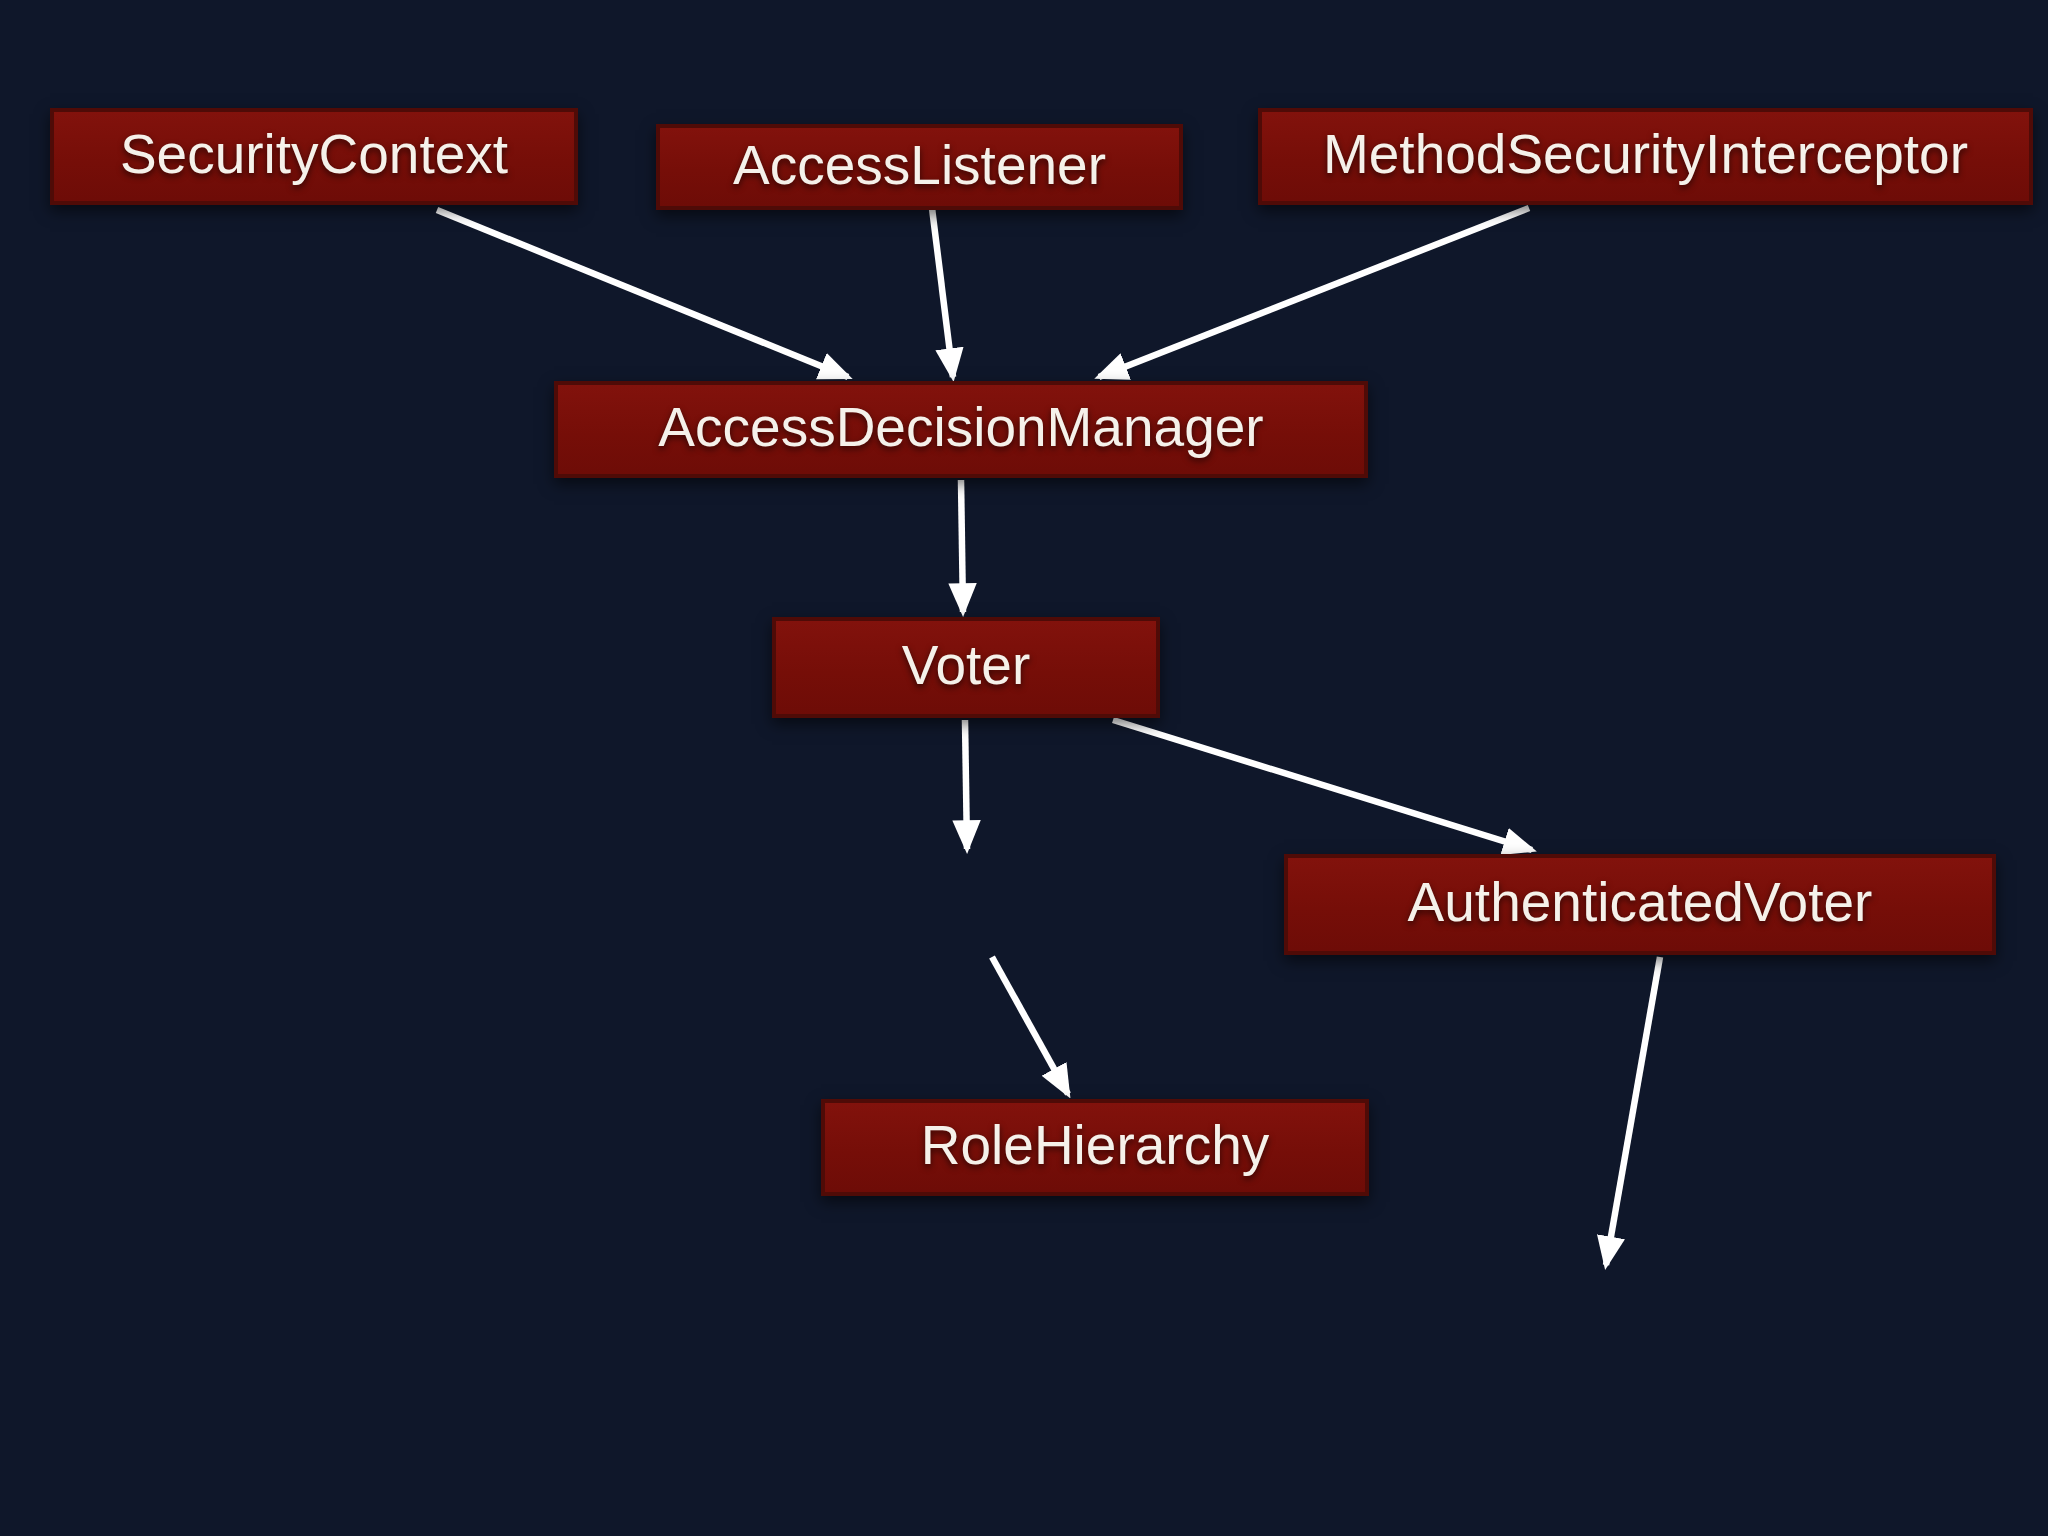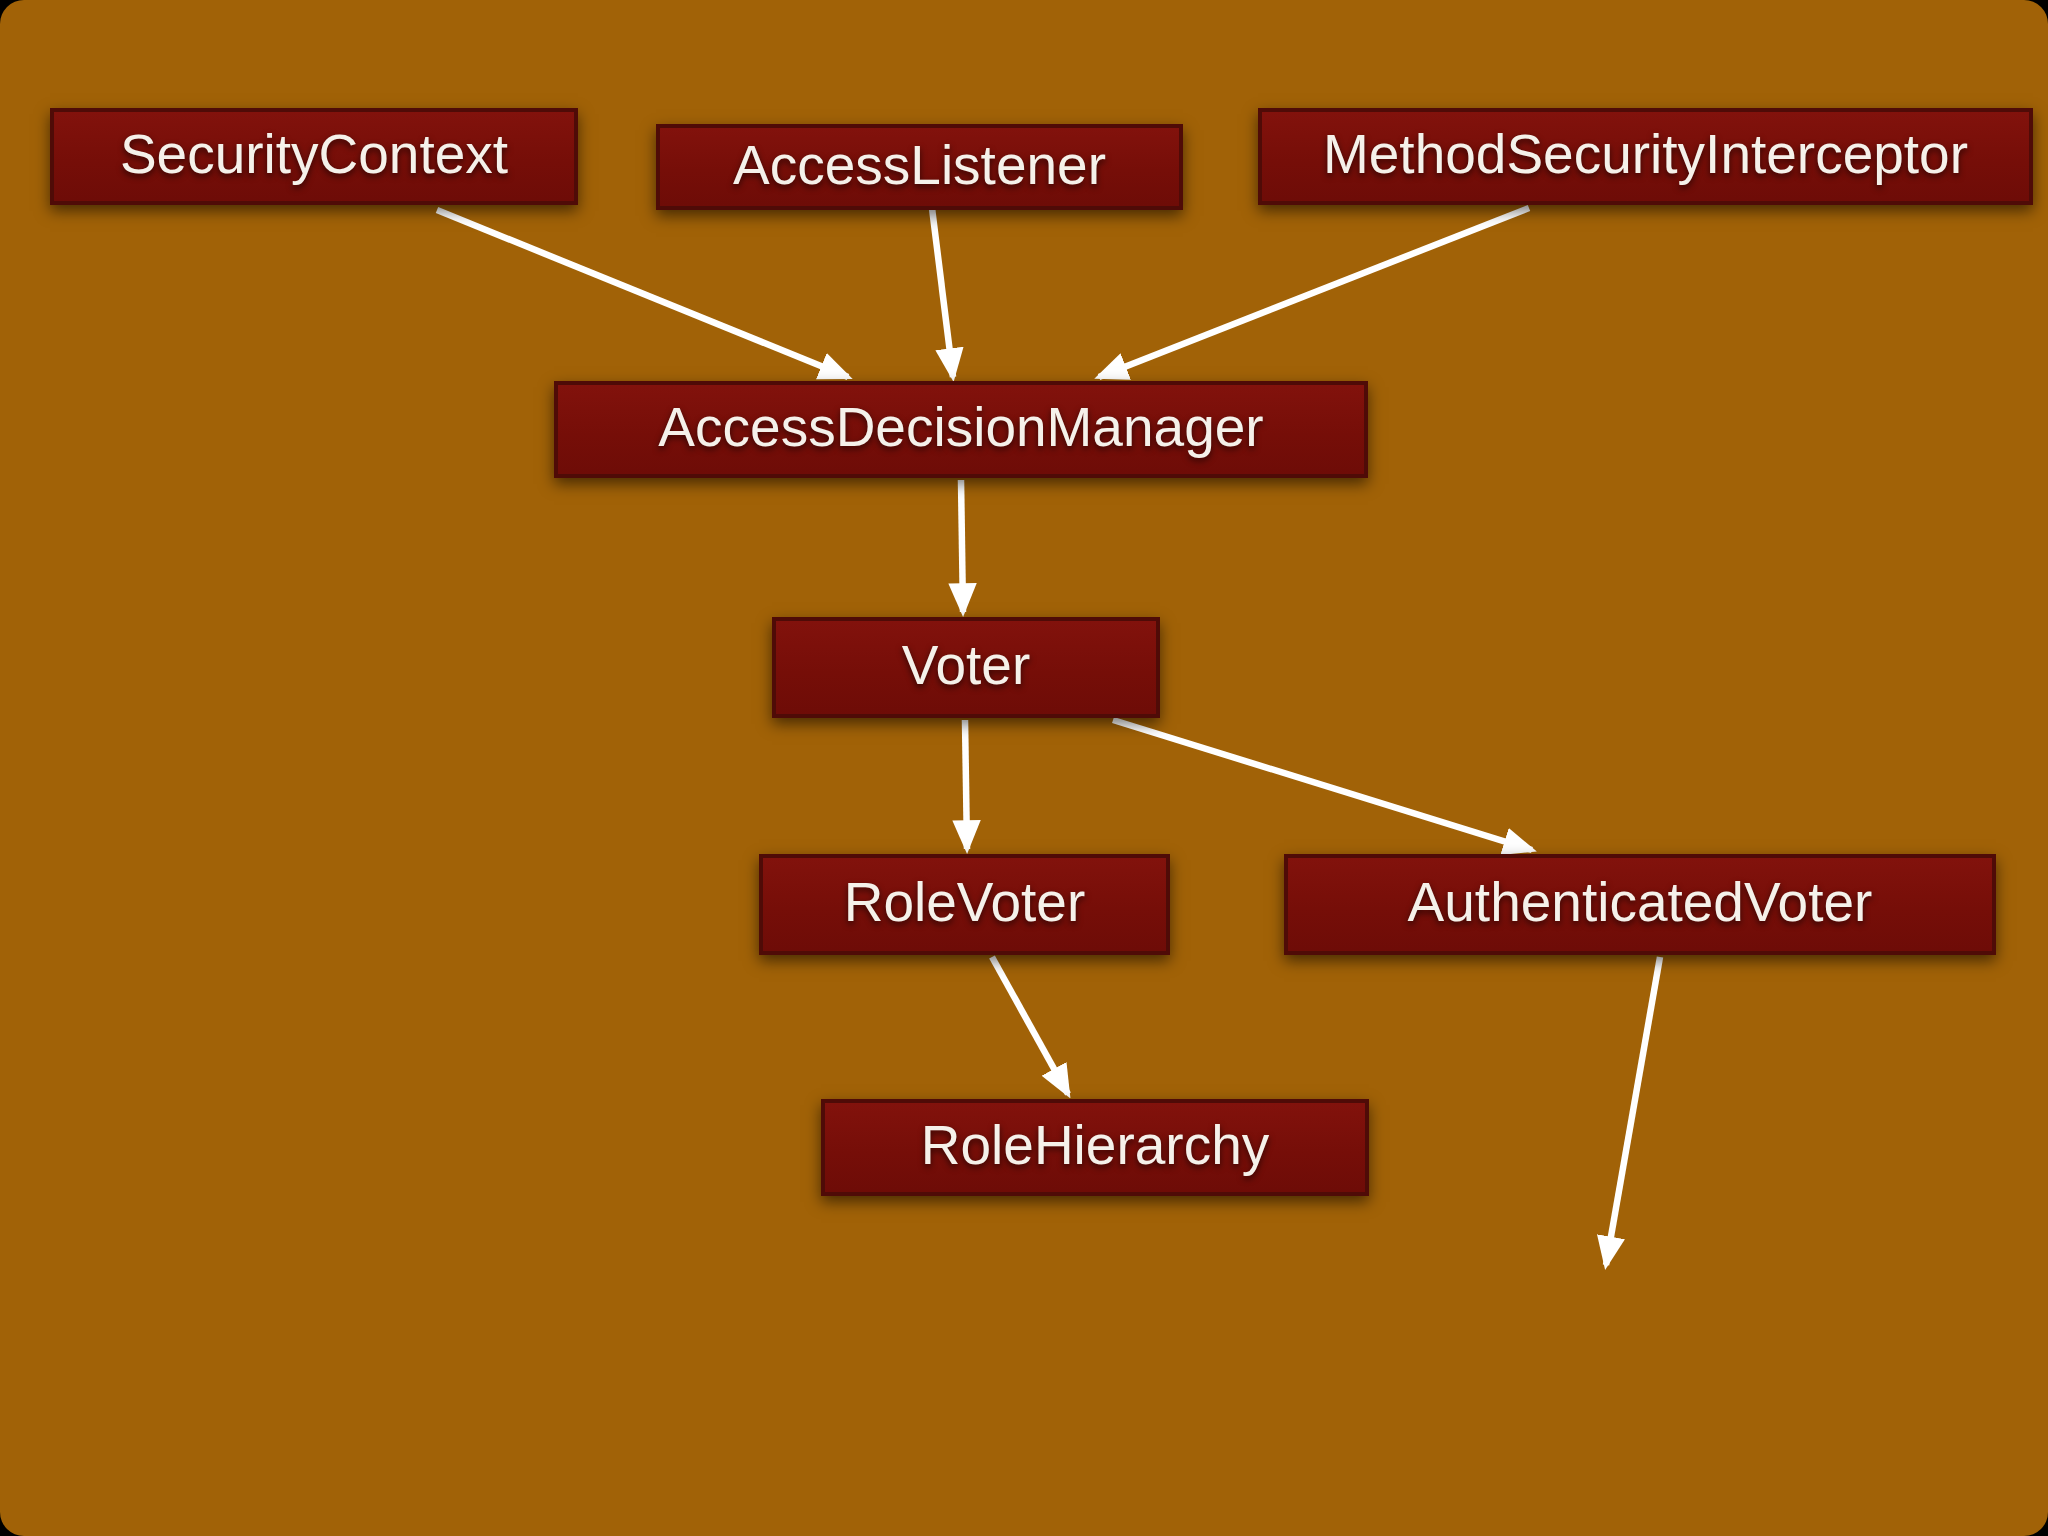--- a/index.html
+++ b/index.html
@@ -8,22 +8,21 @@
     background: #000000;
     width: 2048px;
     height: 1536px;
     overflow: hidden;
     font-family: "Liberation Sans", sans-serif;
   }
   .stage {
     position: relative;
     width: 2048px;
     height: 1536px;
-    background: #a16207;
-    border-radius: 24px;
+    background: #0f172a;
   }
   .edges {
     position: absolute;
     left: 0;
     top: 0;
     width: 2048px;
     height: 1536px;
     pointer-events: none;
   }
   .nodes {
@@ -85,23 +84,20 @@
       </div>
       <div class="node" style="left: 1258px; top: 108px; width: 775px; height: 97px; border-color: rgb(79, 11, 7); color: rgb(245, 241, 234); text-align: right;">
         <span>MethodSecurityInterceptor</span>
       </div>
       <div class="node" style="left: 554px; top: 381px; width: 814px; height: 97px; border-color: rgb(79, 11, 7); color: rgb(245, 241, 234);">
         <span>AccessDecisionManager</span>
       </div>
       <div class="node" style="left: 772px; top: 617px; width: 388px; height: 101px; border-color: rgb(79, 11, 7); color: rgb(245, 241, 234);">
         <span>Voter</span>
       </div>
-      <div class="node" style="left: 759px; top: 854px; width: 411px; height: 101px; border-color: rgb(79, 11, 7); color: rgb(245, 241, 234);">
-        <span>RoleVoter</span>
-      </div>
       <div class="node" style="left: 1284px; top: 854px; width: 712px; height: 101px; border-color: rgb(79, 11, 7); color: rgb(245, 241, 234);">
         <span>AuthenticatedVoter</span>
       </div>
       <div class="node" style="left: 821px; top: 1099px; width: 548px; height: 97px; border-color: rgb(79, 11, 7); color: rgb(245, 241, 234); text-align: right;">
         <span>RoleHierarchy</span>
       </div>
     </div>
 </div>
 
 </body></html>

